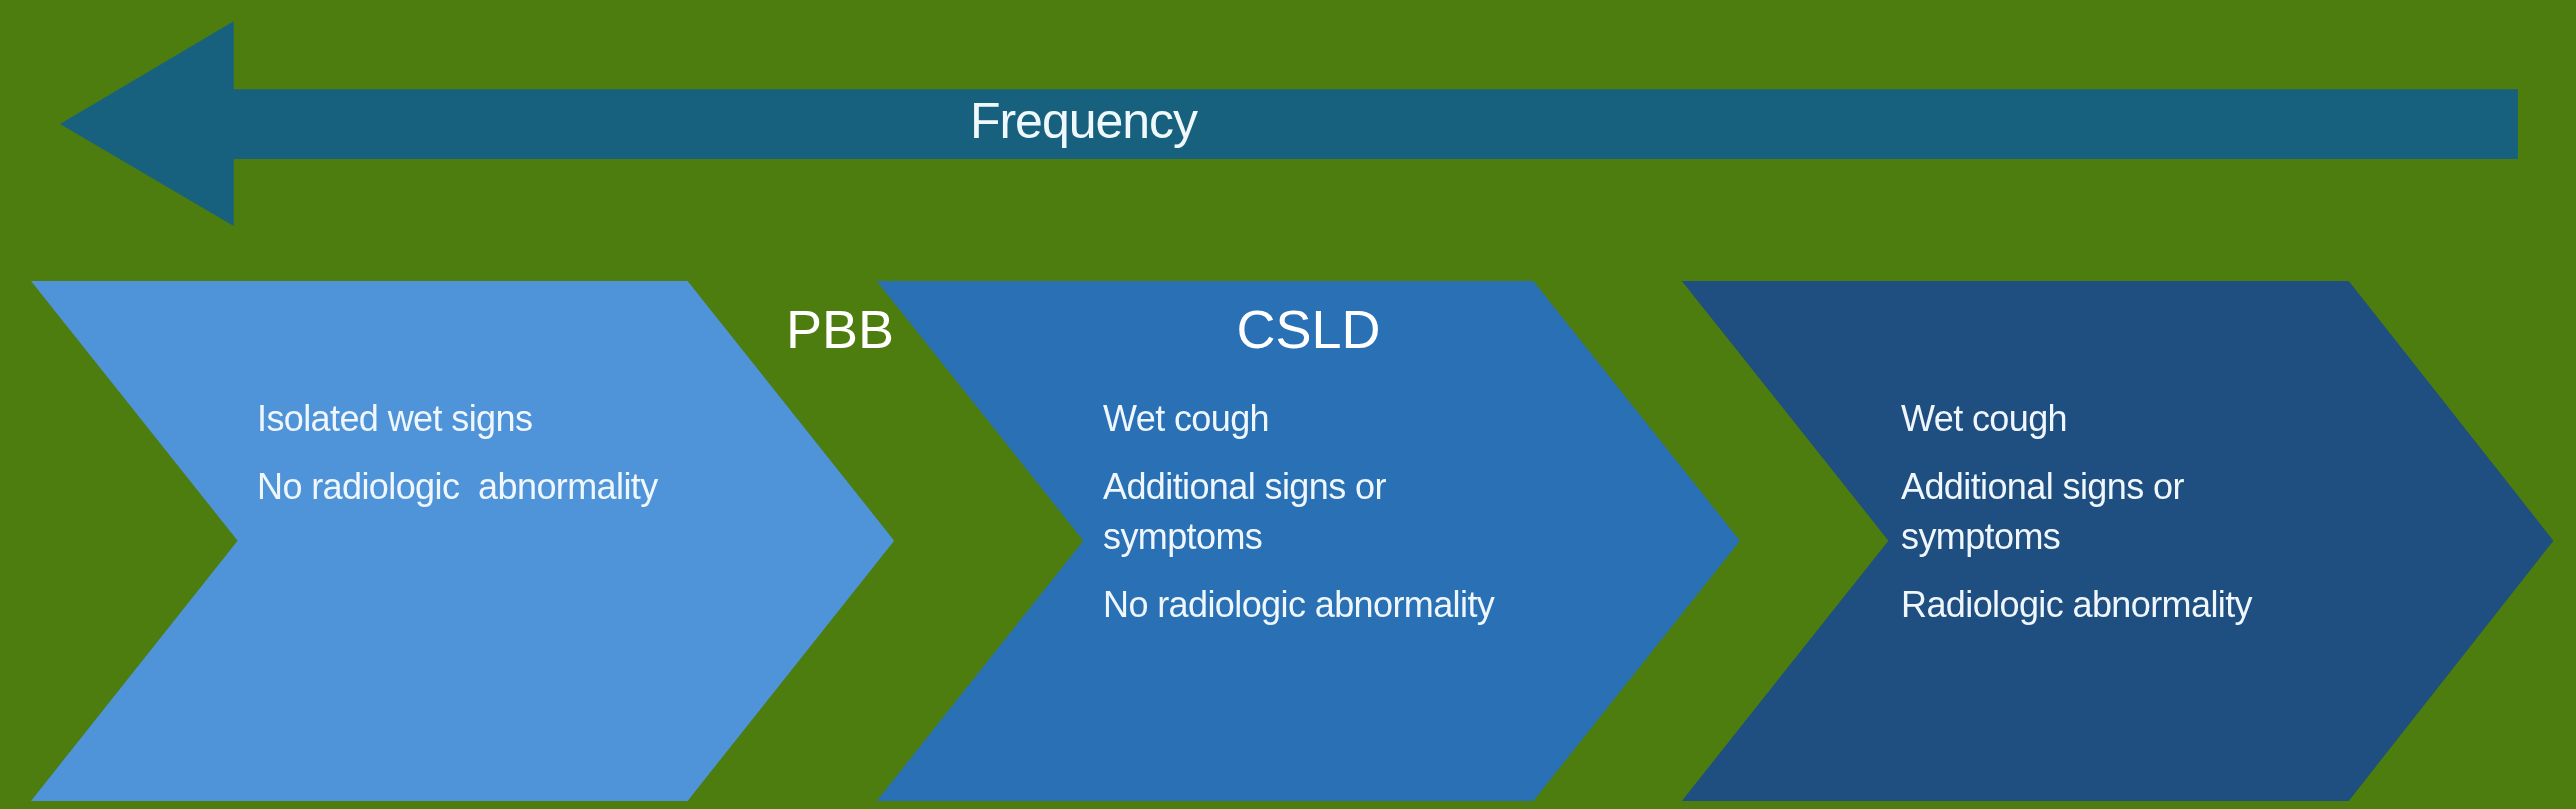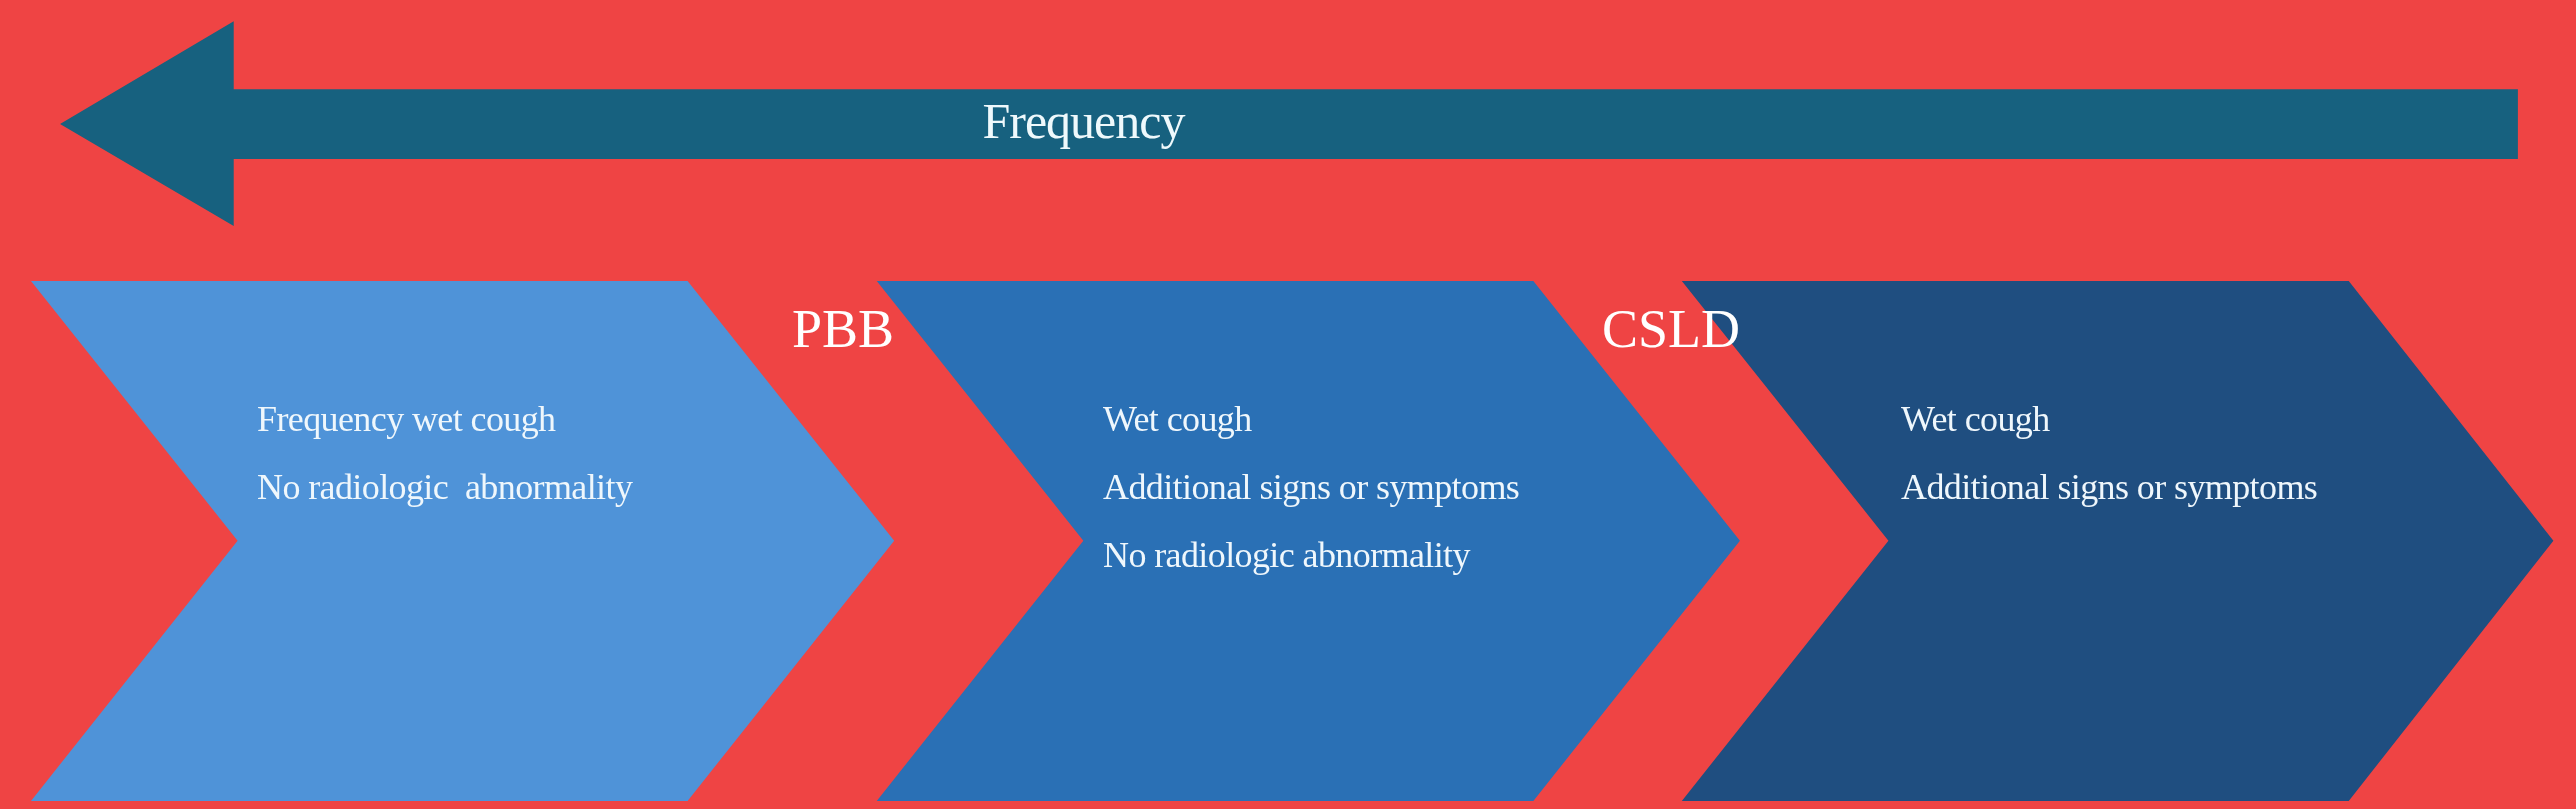--- a/index.html
+++ b/index.html
@@ -4,23 +4,23 @@
 <style>
   html, body {
     margin: 0;
     padding: 0;
     background: #ffffff;
   }
   .canvas {
     position: relative;
     width: 2576px;
     height: 810px;
-    background: #ef4444;
+    background: #4d7c0f;
     overflow: hidden;
-    font-family: Liberation Serif, serif;
+    font-family: Liberation Sans, sans-serif;
   }
   .shapes {
     position: absolute;
     left: 0;
     top: 0;
     width: 2576px;
     height: 810px;
     display: block;
   }
   .freq-label {
@@ -36,21 +36,21 @@
   }
   .stage-title {
     position: absolute;
     top: 302px;
     text-align: center;
     font-size: 54px;
     line-height: 1;
     color: #FFFFFF;
   }
   .stage-title.t1 { left: 31px;   width: 863px; text-align: right; }
-  .stage-title.t2 { left: 877px; width: 863px; text-align: right; }
+  .stage-title.t2 { left: 877px; width: 863px; }
   .stage-title.t3 { left: 1682px; width: 872px; }
   .features {
     position: absolute;
     top: 394px;
     width: 426px;
     font-size: 36px;
     line-height: 50px;
     letter-spacing: -0.6px;
     color: #EFF7FC;
   }
@@ -73,29 +73,30 @@
     <polygon points="1358,435 2375,435 2695,837 2375,1240 1358,1240 1678,837" fill="#2A70B5"></polygon>
     <polygon points="2605,435 3638,435 3955,837 3638,1240 2605,1240 2925,837" fill="#1F4E80"></polygon>
   </svg>
 
   <div class="freq-label">Frequency</div>
 
   <div class="stage-title t1">PBB</div>
   <div class="stage-title t2">CSLD</div>
 
   <div class="features f1">
-    <p>Frequency wet cough</p>
+    <p>Isolated wet signs</p>
     <p>No radiologic  abnormality</p>
   </div>
 
   <div class="features f2">
     <p>Wet cough</p>
     <p>Additional signs or symptoms</p>
     <p>No radiologic abnormality</p>
   </div>
 
   <div class="features f3">
     <p>Wet cough</p>
     <p>Additional signs or symptoms</p>
+    <p>Radiologic abnormality</p>
   </div>
 
 </div>
 
 
 </body></html>

